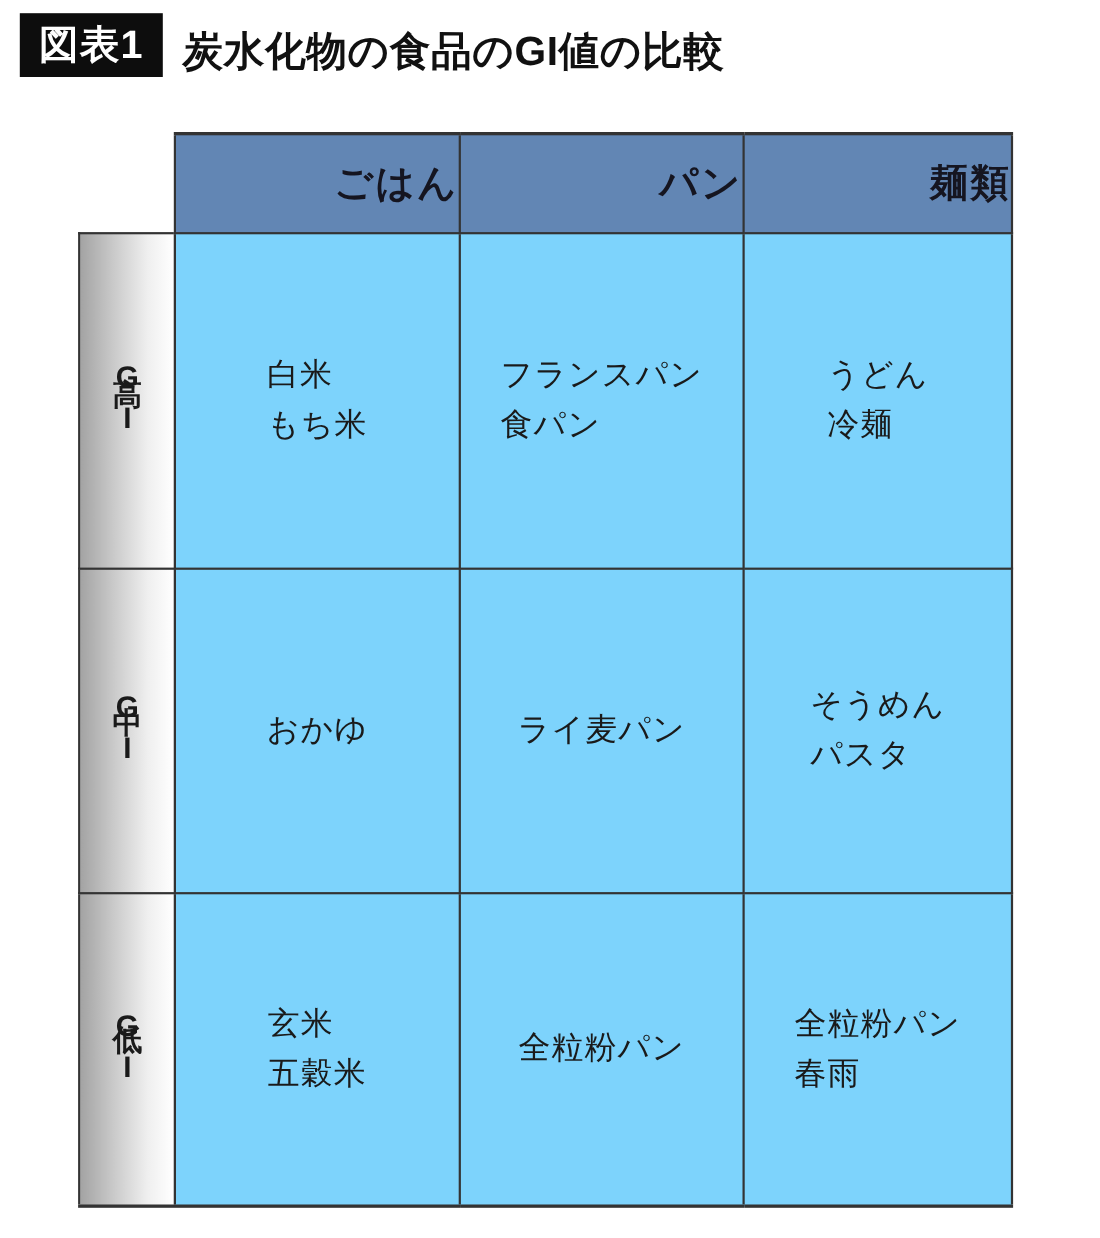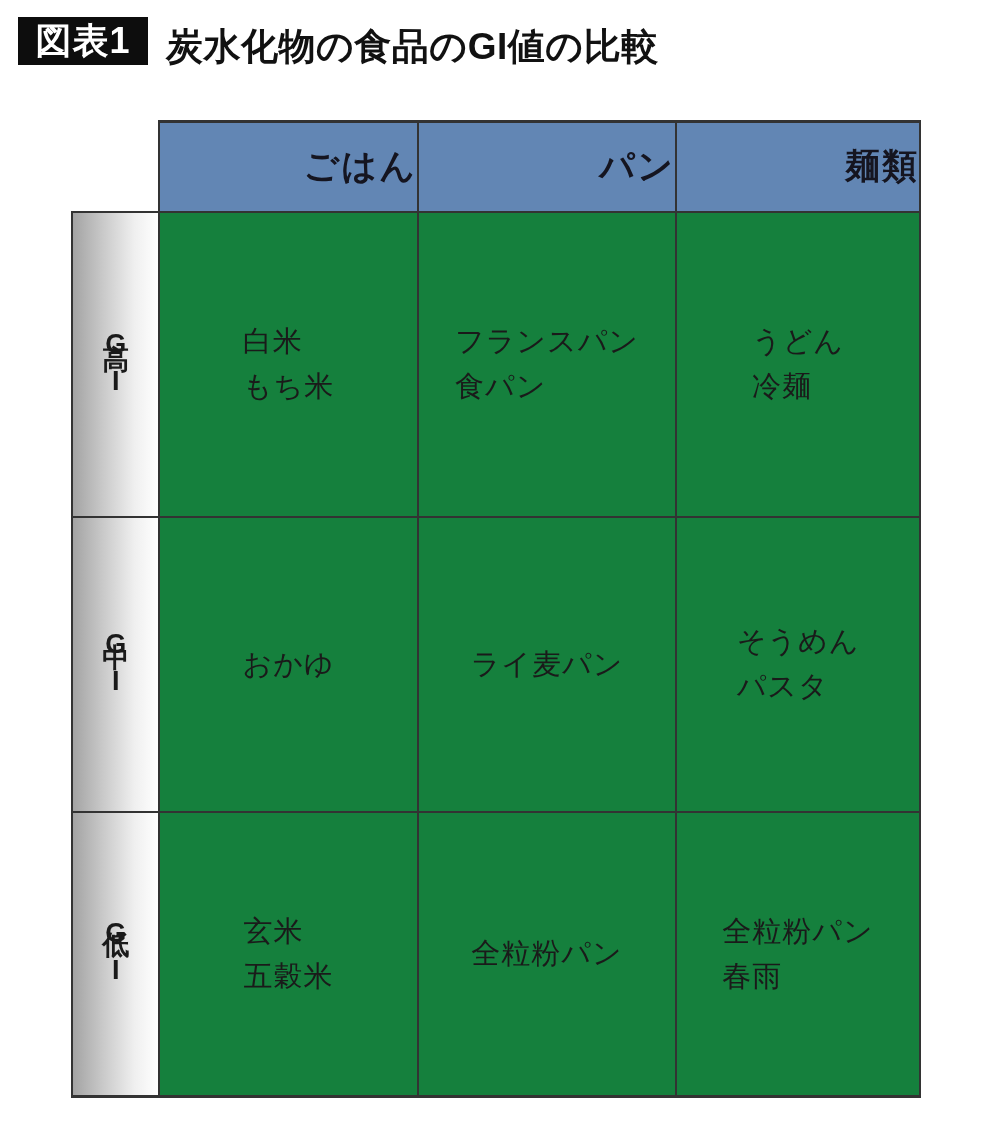--- a/index.html
+++ b/index.html
@@ -26,21 +26,21 @@
     align-items: center;
   }
   .badge {
     display: flex;
     align-items: center;
     justify-content: center;
     background: #0d0d0d;
     color: #ffffff;
     font-size: 36px;
     font-weight: bold;
-    height: 48px;
+    height: 58px;
     min-width: 130px;
     padding: 0 12px;
     box-sizing: border-box;
     letter-spacing: 1px;
   }
   .title {
     margin: 12px 0 0 18px;
     font-size: 37px;
     font-weight: bold;
     color: #111111;
@@ -88,21 +88,21 @@
     writing-mode: vertical-rl;
     text-orientation: upright;
     font-size: 27px;
     font-weight: 600;
     color: #1a1a1a;
     letter-spacing: 7px;
     line-height: 1.2;
   }
   
   .gi-table td.cell {
-    background: #15803d;
+    background: #7dd3fc;
     text-align: center;
     vertical-align: middle;
   }
   .cell .cell-text {
     display: inline-block;
     text-align: left;
     white-space: pre-line;
     font-size: 29px;
     font-weight: 500;
     line-height: 1.55;

